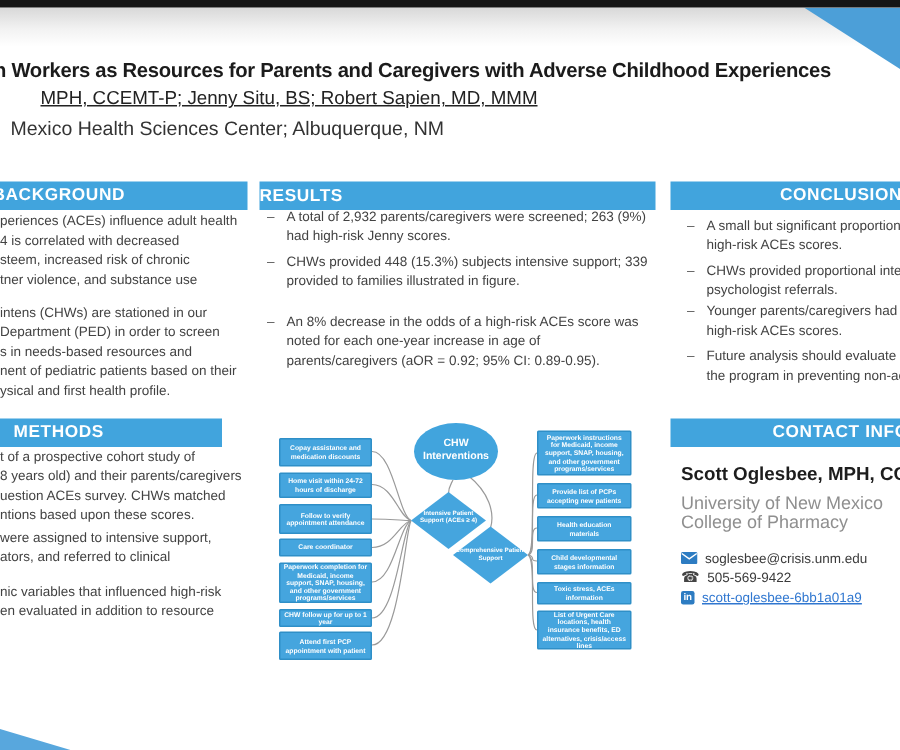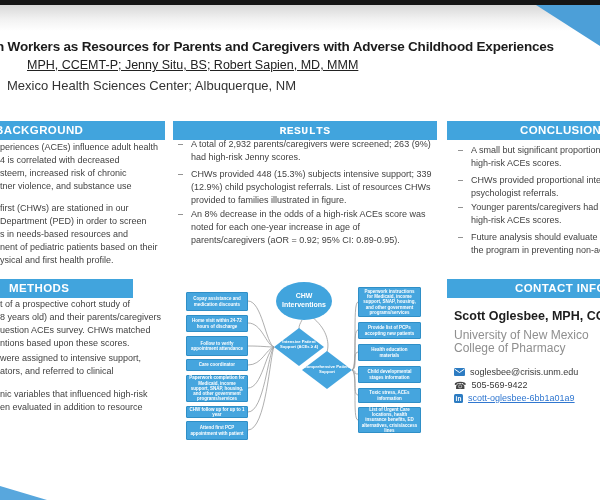--- a/index.html
+++ b/index.html
@@ -18,24 +18,24 @@
   .title{left:-4px;top:39px;font-size:13.5px;font-weight:bold;color:#1b1b1b;
      white-space:nowrap;letter-spacing:-0.2px;z-index:5;}
   .authors{left:-1px;top:58px;font-size:12.5px;color:#222;text-decoration:underline;
      white-space:nowrap;z-index:5;padding-left:28px;}
   .affiliation{left:7px;top:78px;font-size:13px;color:#333;white-space:nowrap;z-index:5;}
   
   .bar{height:19px;background:#41a4dd;z-index:6;overflow:visible;}
   .bar .bartext{position:absolute;top:3px;font-size:11.5px;font-weight:bold;color:#fff;
      letter-spacing:0.4px;white-space:nowrap;}
   .bar-background{left:0;top:121px;width:165px;}
-  .bar-results{left:173px;top:121px;width:264px;display:flex;align-items:center;justify-content:center;font-family:Liberation Mono, monospace;}
+  .bar-results{left:173px;top:121px;width:264px;display:flex;align-items:center;justify-content:flex-start;}
   .bar-results .bartext{position:static;}
   .bar-conclusions{left:447px;top:121px;width:170px;}
-  .bar-methods{left:0;top:279px;width:133px;}
+  .bar-methods{left:0;top:279px;width:148px;}
   .bar-contact{left:447px;top:279px;width:170px;}
   
   .lines{font-size:9px;line-height:12.9px;color:#424242;}
   .lines div{white-space:nowrap;}
   .bullet{display:flex;font-size:9px;line-height:13px;color:#424242;}
   .bullet .dash{width:13px;flex:none;color:#555;}
   .bullet .blines div{white-space:nowrap;}
   
   .c-name{left:454px;top:309px;font-size:12.5px;font-weight:bold;color:#1d1d1d;white-space:nowrap;}
   .c-org{left:454px;top:329px;font-size:12px;line-height:13px;color:#8f8f8f;}
@@ -85,39 +85,38 @@
   <span class="bartext" style="left:68px;">CONTACT INFORMATION</span>
 </div>
 
 <div class="abs lines" style="left:0;top:141px;">
   <div>periences (ACEs) influence adult health</div>
   <div>4 is correlated with decreased</div>
   <div>steem, increased risk of chronic</div>
   <div>tner violence, and substance use</div>
 </div>
 <div class="abs lines" style="left:0;top:202px;">
-  <div>first (CHWs) are stationed in our</div>
+  <div>intens (CHWs) are stationed in our</div>
   <div>Department (PED) in order to screen</div>
   <div>s in needs-based resources and</div>
   <div>nent of pediatric patients based on their</div>
   <div>ysical and first health profile.</div>
 </div>
 
 <div class="abs bullet" style="left:178px;top:138px;">
   <span class="dash">–</span>
   <div class="blines">
     <div>A total of 2,932 parents/caregivers were screened; 263 (9%)</div>
     <div>had high-risk Jenny scores.</div>
   </div>
 </div>
 <div class="abs bullet" style="left:178px;top:168px;">
   <span class="dash">–</span>
   <div class="blines">
     <div>CHWs provided 448 (15.3%) subjects intensive support; 339</div>
-    <div>(12.9%) child psychologist referrals. List of resources CHWs</div>
     <div>provided to families illustrated in figure.</div>
   </div>
 </div>
 <div class="abs bullet" style="left:178px;top:208px;">
   <span class="dash">–</span>
   <div class="blines">
     <div>An 8% decrease in the odds of a high-risk ACEs score was</div>
     <div>noted for each one-year increase in age of</div>
     <div>parents/caregivers (aOR = 0.92; 95% CI: 0.89-0.95).</div>
   </div>

